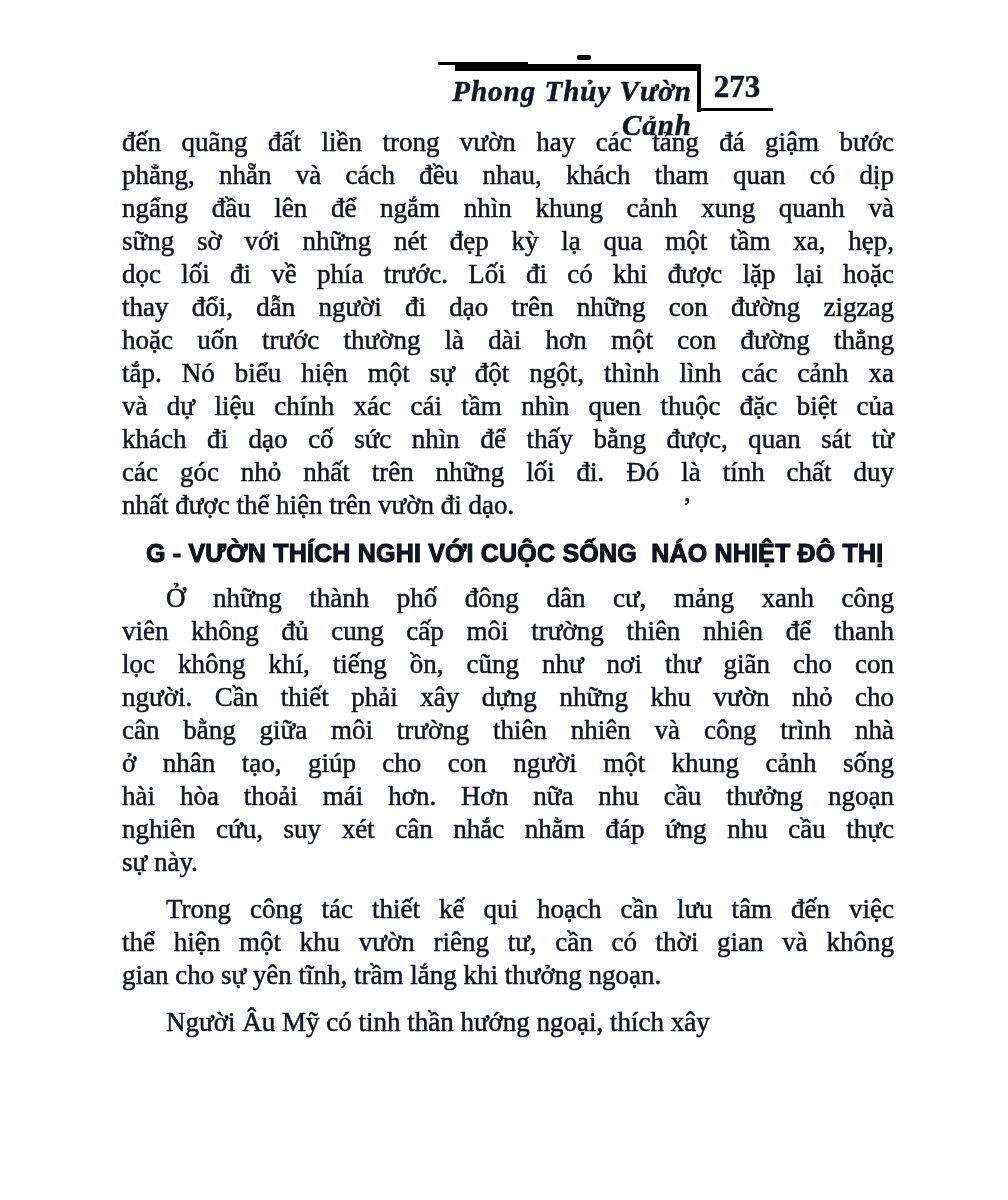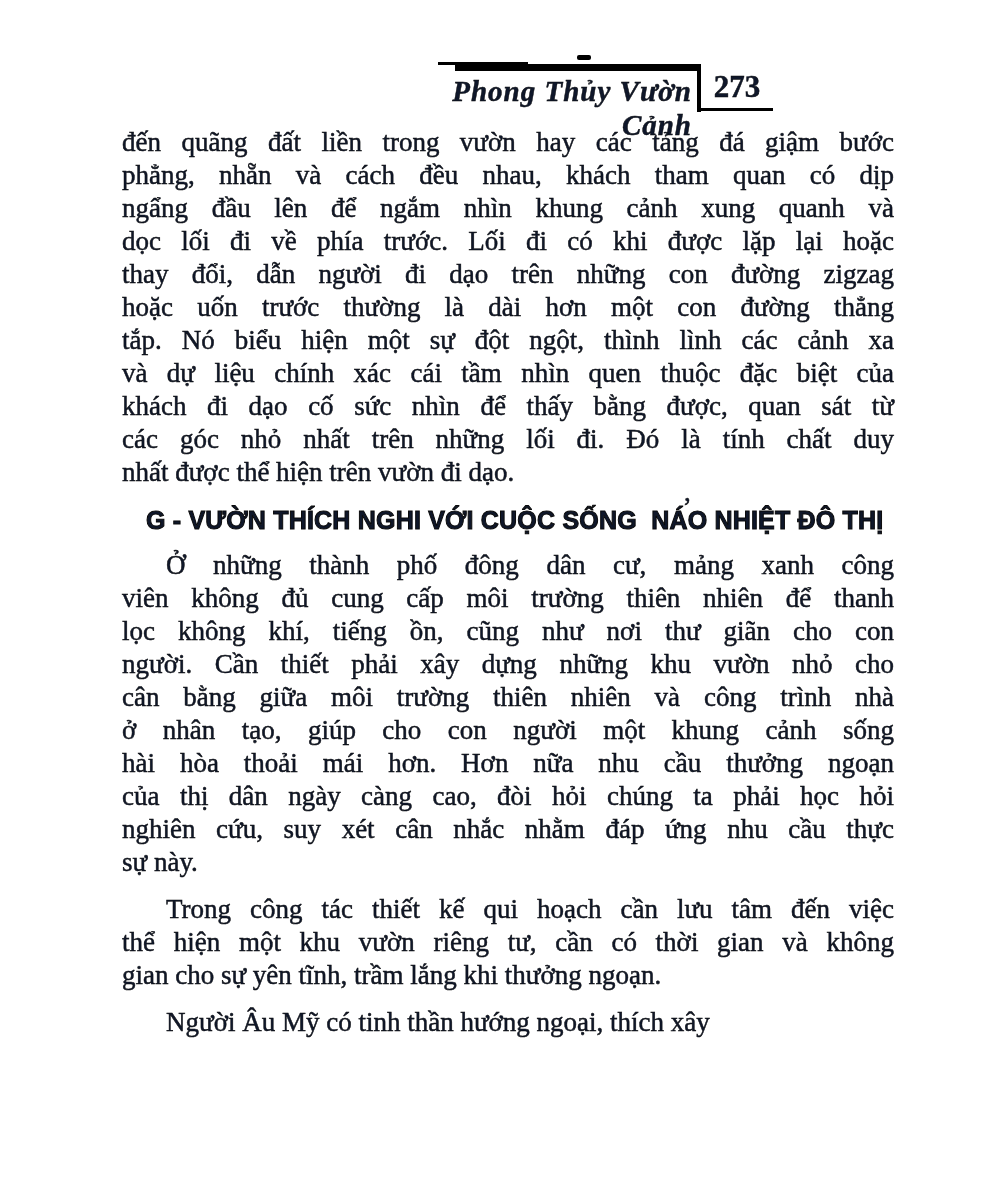--- a/index.html
+++ b/index.html
@@ -91,39 +91,39 @@
   <div class="page-number-underline"></div>
 
   <div class="running-title">Phong Thủy Vườn Cảnh</div>
   <div class="page-number">273</div>
 
   <div class="text-block">
       <div class="paragraph">
         <div class="line">đến quãng đất liền trong vườn hay các tảng đá giậm bước</div>
         <div class="line">phẳng, nhẵn và cách đều nhau, khách tham quan có dịp</div>
         <div class="line">ngẩng đầu lên để ngắm nhìn khung cảnh xung quanh và</div>
+        <div class="line">sững sờ với những nét đẹp kỳ lạ qua một tầm xa, hẹp,</div>
         <div class="line">dọc lối đi về phía trước. Lối đi có khi được lặp lại hoặc</div>
         <div class="line">thay đổi, dẫn người đi dạo trên những con đường zigzag</div>
         <div class="line">hoặc uốn trước thường là dài hơn một con đường thẳng</div>
         <div class="line">tắp. Nó biểu hiện một sự đột ngột, thình lình các cảnh xa</div>
         <div class="line">và dự liệu chính xác cái tầm nhìn quen thuộc đặc biệt của</div>
         <div class="line">khách đi dạo cố sức nhìn để thấy bằng được, quan sát từ</div>
         <div class="line">các góc nhỏ nhất trên những lối đi. Đó là tính chất duy</div>
         <div class="line last">nhất được thể hiện trên vườn đi dạo.</div>
       </div>
       <div class="heading">G - VƯỜN THÍCH NGHI VỚI CUỘC SỐNG  NÁO NHIỆT ĐÔ THỊ</div>
       <div class="paragraph">
         <div class="line indent">Ở những thành phố đông dân cư, mảng xanh công</div>
         <div class="line">viên không đủ cung cấp môi trường thiên nhiên để thanh</div>
         <div class="line">lọc không khí, tiếng ồn, cũng như nơi thư giãn cho con</div>
         <div class="line">người. Cần thiết phải xây dựng những khu vườn nhỏ cho</div>
         <div class="line">cân bằng giữa môi trường thiên nhiên và công trình nhà</div>
         <div class="line">ở nhân tạo, giúp cho con người một khung cảnh sống</div>
         <div class="line">hài hòa thoải mái hơn. Hơn nữa nhu cầu thưởng ngoạn</div>
-        <div class="line">của thị dân ngày càng cao, đòi hỏi chúng ta phải học hỏi</div>
         <div class="line">nghiên cứu, suy xét cân nhắc nhằm đáp ứng nhu cầu thực</div>
         <div class="line last">sự này.</div>
       </div>
       <div class="paragraph spaced">
         <div class="line indent">Trong công tác thiết kế qui hoạch cần lưu tâm đến việc</div>
         <div class="line">thể hiện một khu vườn riêng tư, cần có thời gian và không</div>
         <div class="line last">gian cho sự yên tĩnh, trầm lắng khi thưởng ngoạn.</div>
       </div>
       <div class="paragraph spaced">
         <div class="line last indent">Người Âu Mỹ có tinh thần hướng ngoại, thích xây</div>

